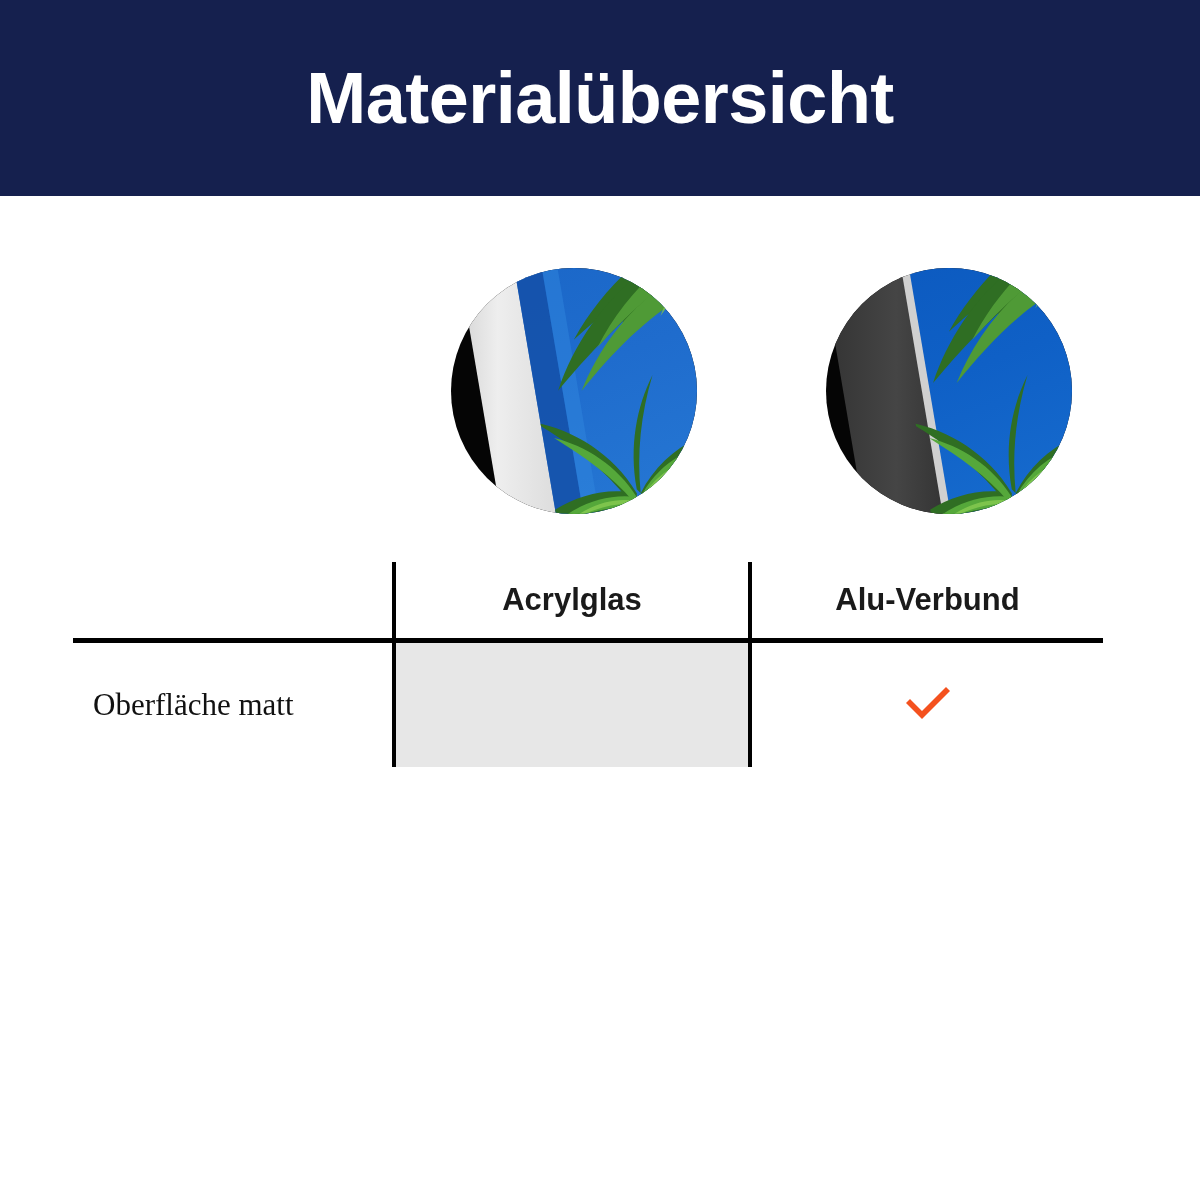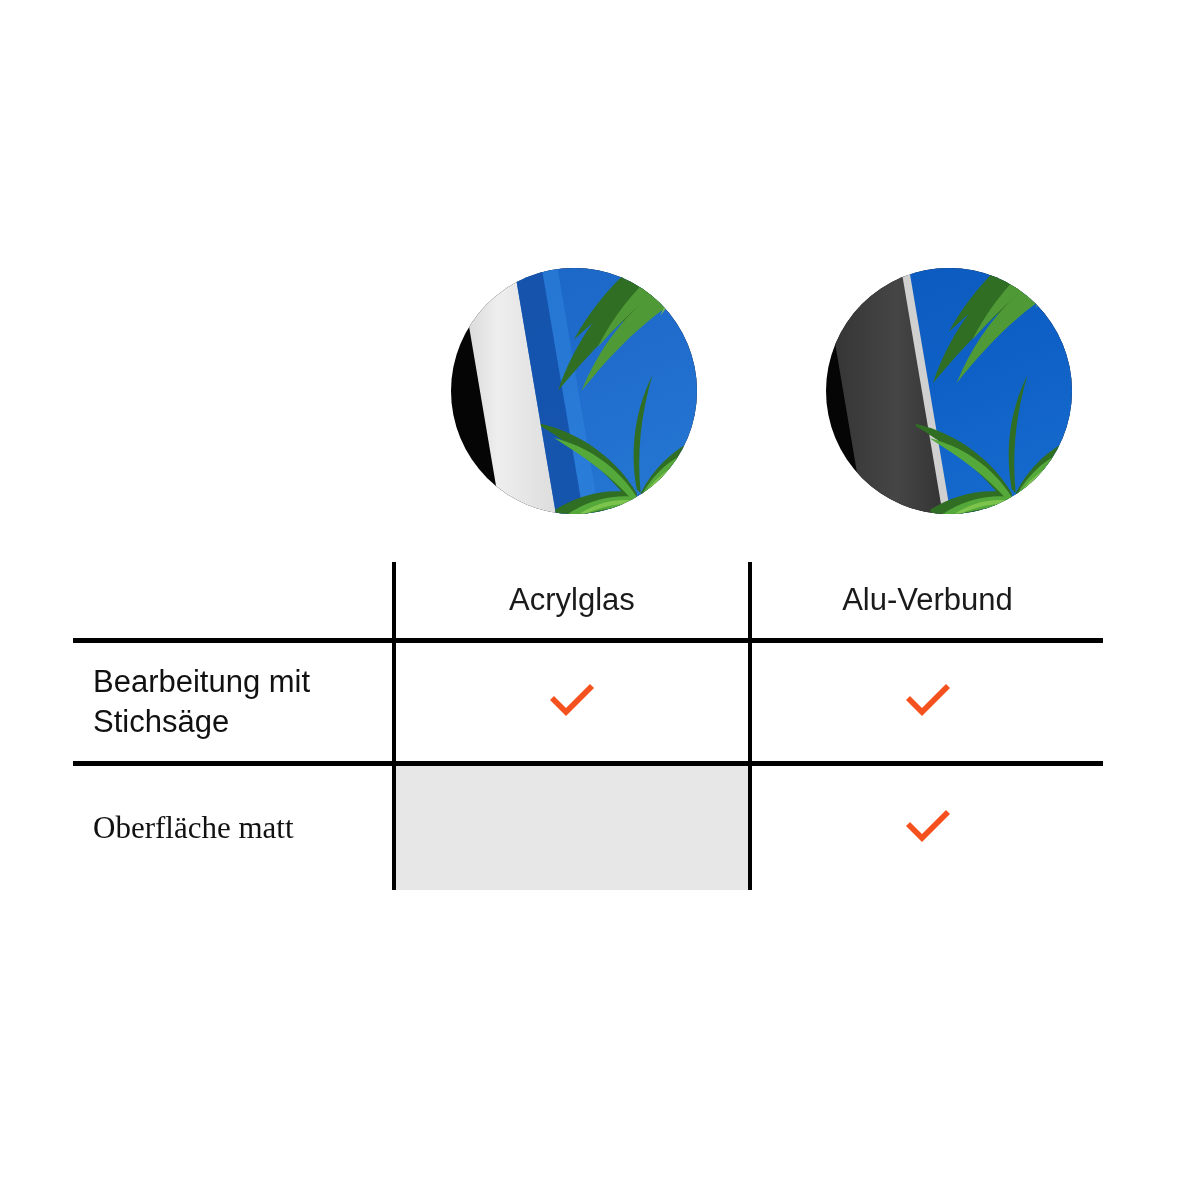--- a/index.html
+++ b/index.html
@@ -100,21 +100,21 @@
   }
 
   
   .v-sep { border-left: 4px solid #000000 !important; }
 
   
   .h-top { border-top: 5px solid #000000 !important; }
 
   thead th {
     height: 78px;
-    font-weight: normal;
+    font-weight: bold;
     font-size: 31px;
     color: #1a1a1a;
     text-align: center;
   }
 
   thead th.spacer-head { text-align: left; }
 
   tbody td.row-label {
     font-size: 31px;
     color: #111111;
@@ -138,20 +138,23 @@
     line-height: 0;
   }
 
   .check svg { display: block; width: 56px; height: 42px; }
 </style>
 </head>
 <body>
 
 <div class="page">
 
+  <div class="header-banner">
+    <div class="header-title">Materialübersicht</div>
+  </div>
 
   <div class="thumbs">
 
     <div class="thumb left">
       <svg class="thumb-art" viewBox="0 0 100 100" preserveAspectRatio="xMidYMid slice">
         <defs>
           <linearGradient id="skyA" x1="0" y1="0" x2="0.25" y2="1">
             <stop offset="0%" stop-color="#1763c4"></stop>
             <stop offset="45%" stop-color="#1f6ccd"></stop>
             <stop offset="100%" stop-color="#2a7fd8"></stop>
@@ -319,37 +322,20 @@
       <thead>
         <tr>
           <th class="spacer-head"></th>
           <th class="v-sep">Acrylglas</th>
           <th class="v-sep">Alu-Verbund</th>
         </tr>
       </thead>
 
       <tbody>
 
-        <tr class="r1">
-          <td class="row-label h-top">Bearbeitung mit Stichsäge</td>
-          <td class="cell v-sep h-top">
-            <span class="check">
-              <svg viewBox="0 0 56 42" xmlns="http://www.w3.org/2000/svg">
-                <path d="M6 21 L10 17 L22 29 L46 5 L50 9 L22 37 Z" fill="#f4511e"></path>
-              </svg>
-            </span>
-          </td>
-          <td class="cell v-sep h-top">
-            <span class="check">
-              <svg viewBox="0 0 56 42" xmlns="http://www.w3.org/2000/svg">
-                <path d="M6 21 L10 17 L22 29 L46 5 L50 9 L22 37 Z" fill="#f4511e"></path>
-              </svg>
-            </span>
-          </td>
-        </tr>
 
         <tr class="r2">
           <td class="row-label h-top">Oberfläche matt</td>
           <td class="cell v-sep h-top shaded"></td>
           <td class="cell v-sep h-top">
             <span class="check">
               <svg viewBox="0 0 56 42" xmlns="http://www.w3.org/2000/svg">
                 <path d="M6 21 L10 17 L22 29 L46 5 L50 9 L22 37 Z" fill="#f4511e"></path>
               </svg>
             </span>

